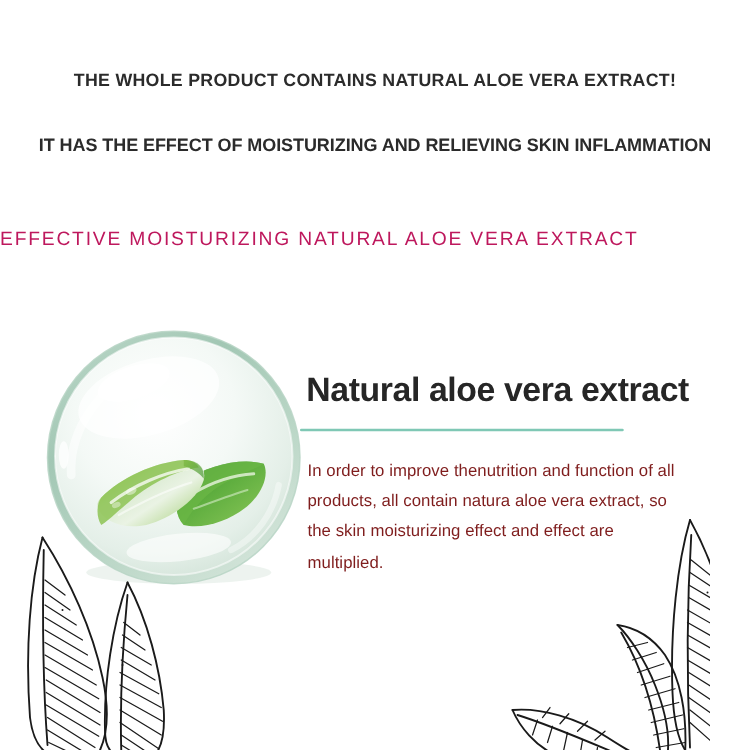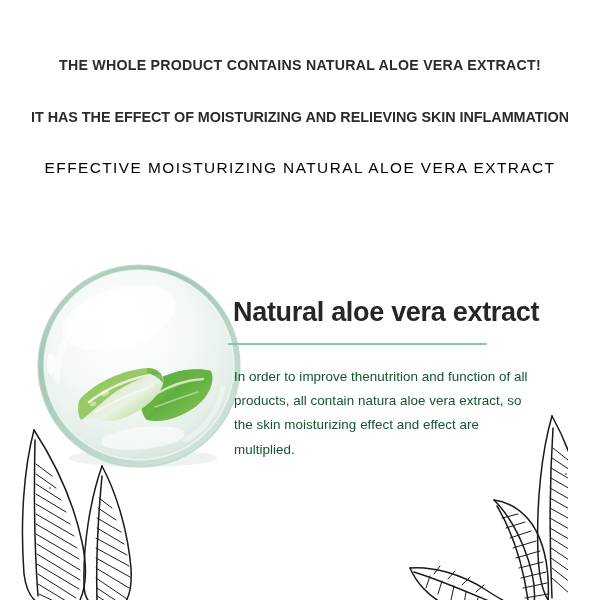--- a/index.html
+++ b/index.html
@@ -40,45 +40,44 @@
   .headline.line1 { margin: 0 0 0 0; }
   .headline.line2 {
     margin-top: 38px;
     font-size: 14.4px;
     letter-spacing: -0.05px;
   }
 
   .subheadline {
     position: absolute;
     left: 0;
-    top: 160px;
+    top: 184px;
     width: 600px;
-    text-align: center;
     font-size: 15.4px;
     font-weight: 300;
-    color: #000000;
+    color: #be185d;
     letter-spacing: 1.45px;
     line-height: 1;
     white-space: nowrap;
   }
 
   
   .sphere-wrap {
     position: absolute;
     left: 35px;
     top: 262px;
     width: 208px;
     height: 208px;
   }
   .sphere-svg { display: block; width: 208px; height: 208px; }
 
   
   .panel {
     position: absolute;
-    left: 228px;
+    left: 240px;
     top: 298px;
     width: 330px;
   }
   .panel-title {
     font-size: 27px;
     font-weight: bold;
     color: #262626;
     letter-spacing: -0.3px;
     line-height: 1.1;
     margin: 0 0 0 5px;
@@ -90,21 +89,21 @@
     height: 2px;
     background: #7fc8b5;
     border-radius: 1px;
   }
   .panel-body {
     margin-top: 20px;
     margin-left: 6px;
     width: 300px;
     font-size: 13.4px;
     font-weight: 400;
-    color: #14532d;
+    color: #7f1d1d;
     line-height: 1.82;
     letter-spacing: 0.05px;
   }
 
   
   .leaves {
     position: absolute;
     pointer-events: none;
   }
   .leaves-left  { left: -2px;  top: 424px; width: 200px; height: 180px; }

